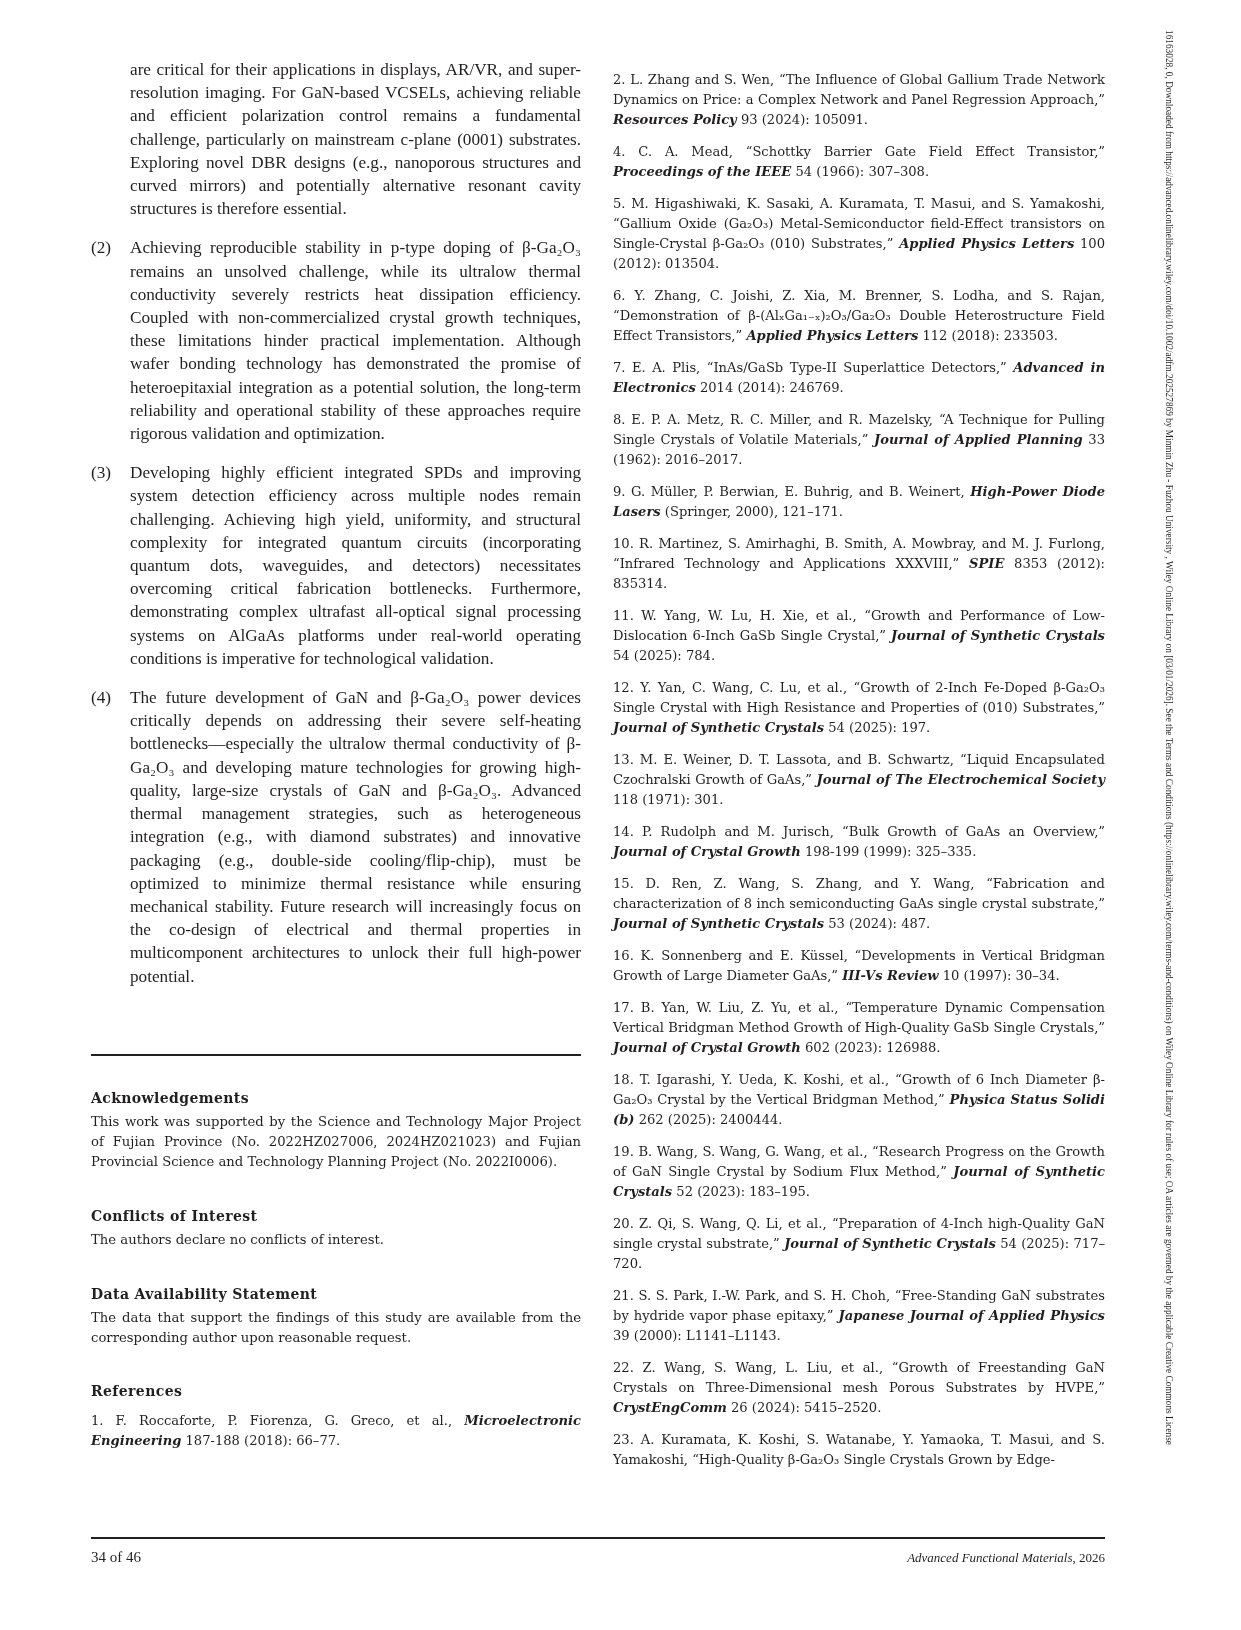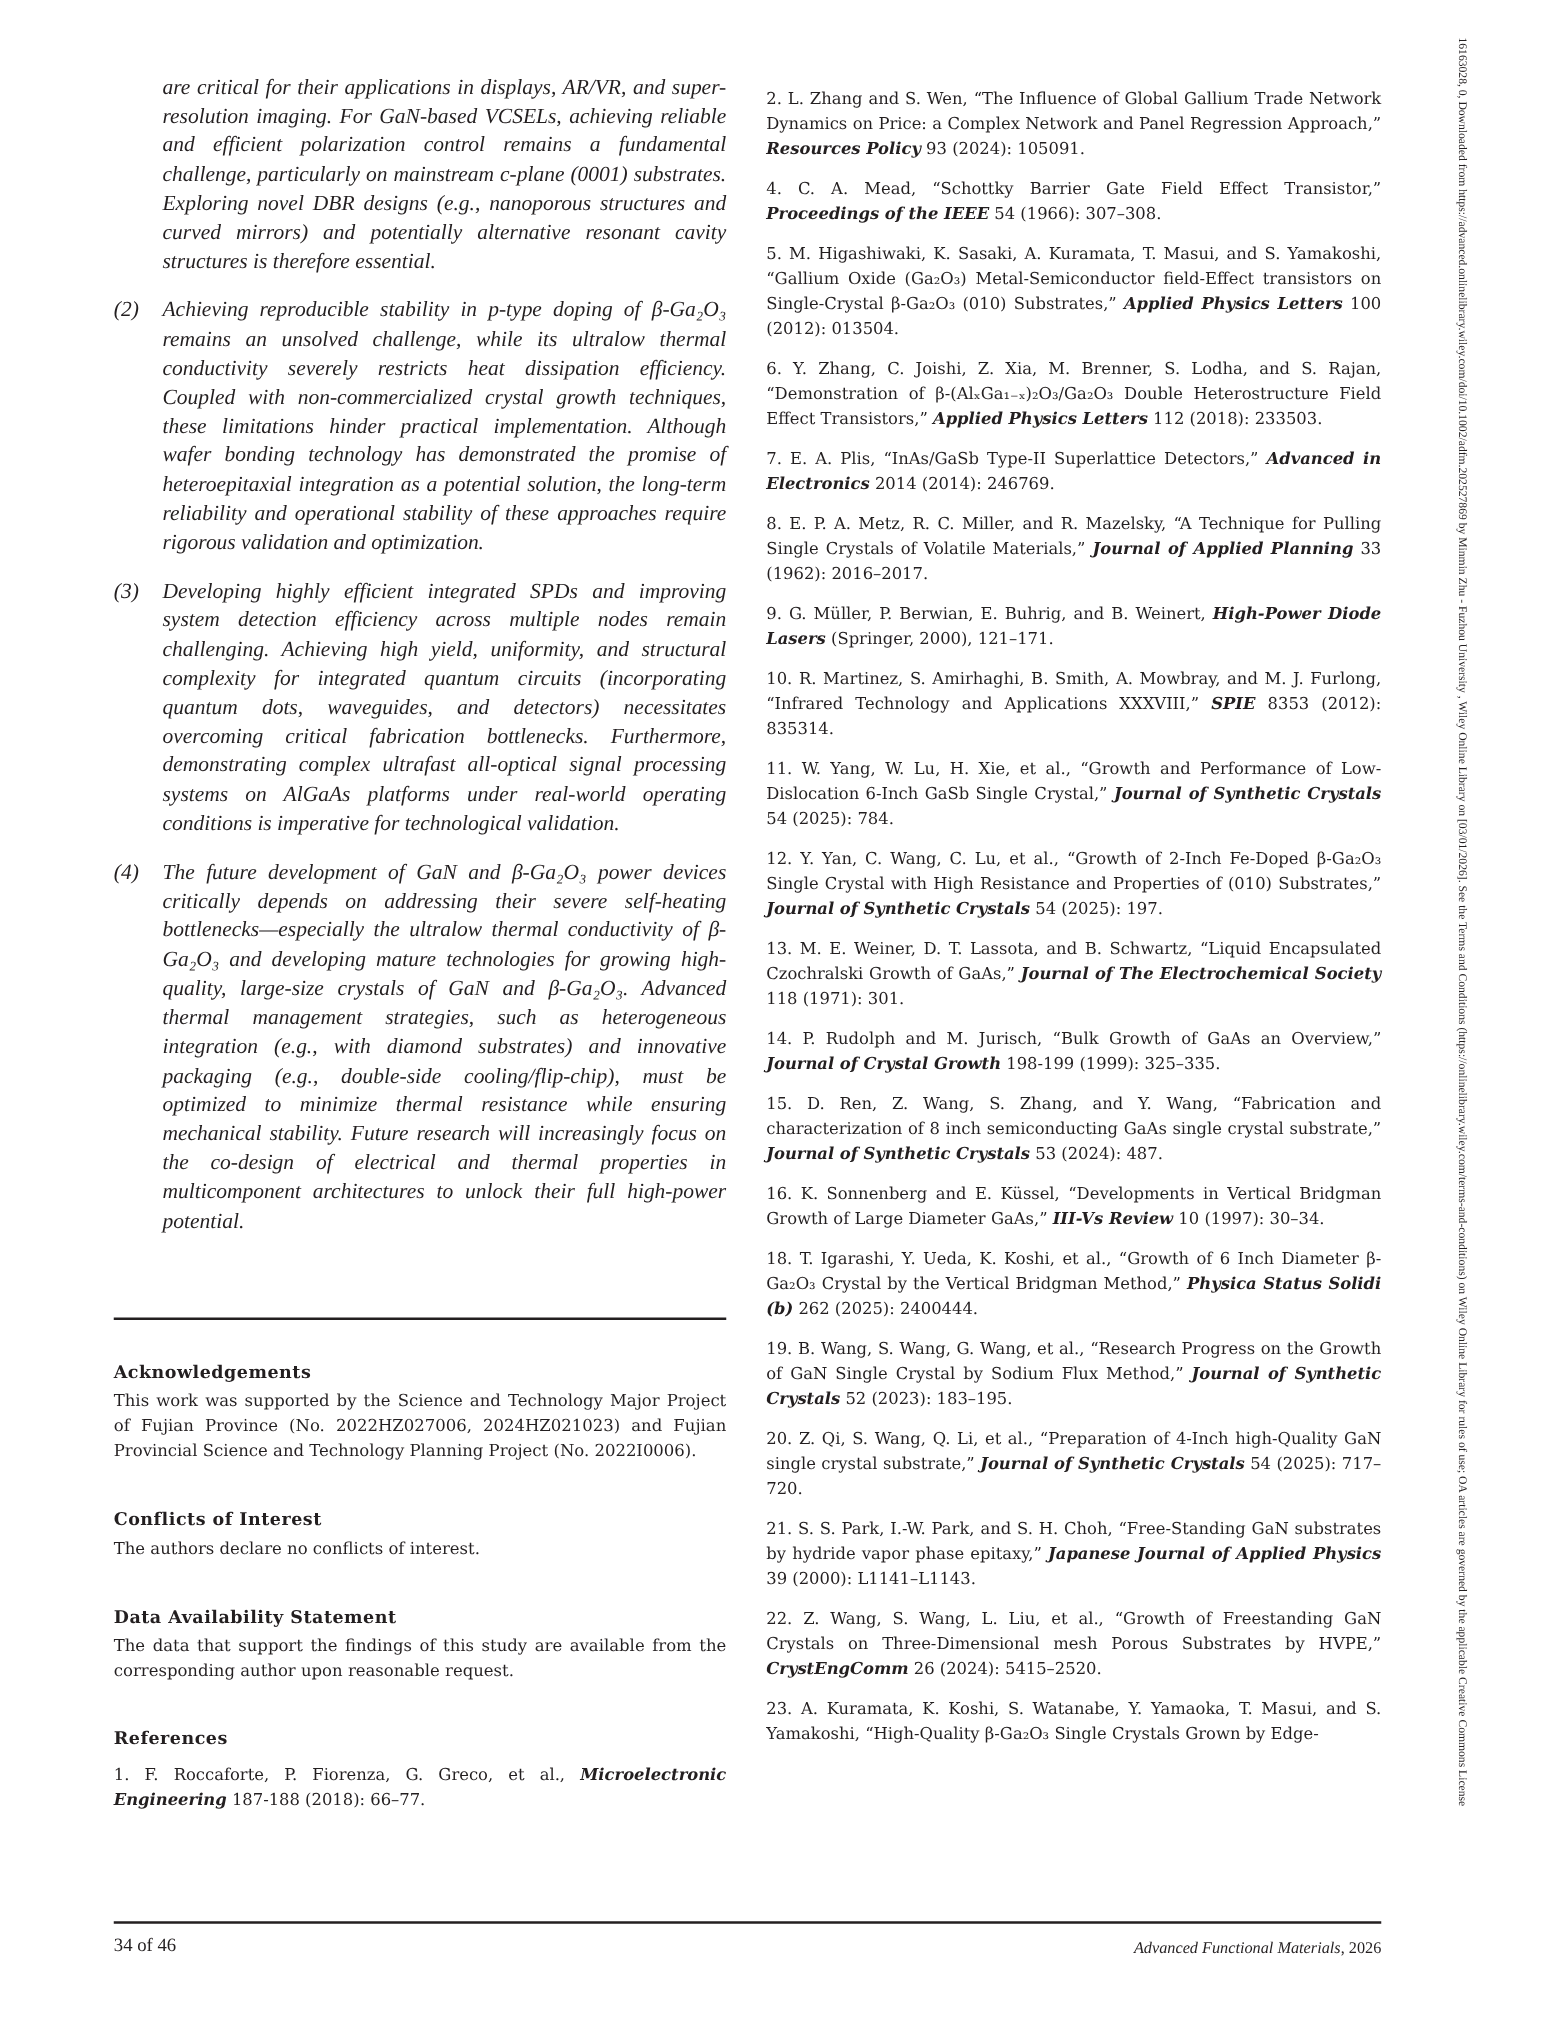--- a/index.html
+++ b/index.html
@@ -2,21 +2,21 @@
 <html><head>
 <meta charset="utf-8">
 <style>
   html, body { margin: 0; padding: 0; background: #ffffff; }
   body {
     width: 1241px; height: 1630px; position: relative; overflow: hidden;
     font-family: "DejaVu Serif", "Liberation Serif", serif;
     color: #231f20;
   }
   .col-left {
-    position: absolute; left: 91px; top: 58px; width: 490px; font-style: italic;
+    position: absolute; left: 91px; top: 58px; width: 490px;
   }
   .col-right {
     position: absolute; left: 613px; top: 58px; width: 492px;
   }
   .body-text {
     font-family: "Liberation Serif", "DejaVu Serif", serif;
     font-size: 17.2px; line-height: 23.2px; text-align: justify;
     hyphens: manual;
   }
   .continued { margin-left: 39px; margin-bottom: 16px; }
@@ -108,20 +108,21 @@
     <div class="ref"><span>7. E. A. Plis, “InAs/GaSb Type-II Superlattice Detectors,” </span><i>Advanced in Electronics</i><span> 2014 (2014): 246769.</span></div>
     <div class="ref"><span>8. E. P. A. Metz, R. C. Miller, and R. Mazelsky, “A Technique for Pulling Single Crystals of Volatile Materials,” </span><i>Journal of Applied Planning</i><span> 33 (1962): 2016–2017.</span></div>
     <div class="ref"><span>9. G. Müller, P. Berwian, E. Buhrig, and B. Weinert, </span><i>High-Power Diode Lasers</i><span> (Springer, 2000), 121–171.</span></div>
     <div class="ref"><span>10. R. Martinez, S. Amirhaghi, B. Smith, A. Mowbray, and M. J. Furlong, “Infrared Technology and Applications XXXVIII,” </span><i>SPIE</i><span> 8353 (2012): 835314.</span></div>
     <div class="ref"><span>11. W. Yang, W. Lu, H. Xie, et al., “Growth and Performance of Low-Dislocation 6-Inch GaSb Single Crystal,” </span><i>Journal of Synthetic Crystals</i><span> 54 (2025): 784.</span></div>
     <div class="ref"><span>12. Y. Yan, C. Wang, C. Lu, et al., “Growth of 2-Inch Fe-Doped β-Ga₂O₃ Single Crystal with High Resistance and Properties of (010) Substrates,” </span><i>Journal of Synthetic Crystals</i><span> 54 (2025): 197.</span></div>
     <div class="ref"><span>13. M. E. Weiner, D. T. Lassota, and B. Schwartz, “Liquid Encapsulated Czochralski Growth of GaAs,” </span><i>Journal of The Electrochemical Society</i><span> 118 (1971): 301.</span></div>
     <div class="ref"><span>14. P. Rudolph and M. Jurisch, “Bulk Growth of GaAs an Overview,” </span><i>Journal of Crystal Growth</i><span> 198-199 (1999): 325–335.</span></div>
     <div class="ref"><span>15. D. Ren, Z. Wang, S. Zhang, and Y. Wang, “Fabrication and characterization of 8 inch semiconducting GaAs single crystal substrate,” </span><i>Journal of Synthetic Crystals</i><span> 53 (2024): 487.</span></div>
     <div class="ref"><span>16. K. Sonnenberg and E. Küssel, “Developments in Vertical Bridgman Growth of Large Diameter GaAs,” </span><i>III-Vs Review</i><span> 10 (1997): 30–34.</span></div>
+    <div class="ref"><span>17. B. Yan, W. Liu, Z. Yu, et al., “Temperature Dynamic Compensation Vertical Bridgman Method Growth of High-Quality GaSb Single Crystals,” </span><i>Journal of Crystal Growth</i><span> 602 (2023): 126988.</span></div>
     <div class="ref"><span>18. T. Igarashi, Y. Ueda, K. Koshi, et al., “Growth of 6 Inch Diameter β-Ga₂O₃ Crystal by the Vertical Bridgman Method,” </span><i>Physica Status Solidi (b)</i><span> 262 (2025): 2400444.</span></div>
     <div class="ref"><span>19. B. Wang, S. Wang, G. Wang, et al., “Research Progress on the Growth of GaN Single Crystal by Sodium Flux Method,” </span><i>Journal of Synthetic Crystals</i><span> 52 (2023): 183–195.</span></div>
     <div class="ref"><span>20. Z. Qi, S. Wang, Q. Li, et al., “Preparation of 4-Inch high-Quality GaN single crystal substrate,” </span><i>Journal of Synthetic Crystals</i><span> 54 (2025): 717–720.</span></div>
     <div class="ref"><span>21. S. S. Park, I.-W. Park, and S. H. Choh, “Free-Standing GaN substrates by hydride vapor phase epitaxy,” </span><i>Japanese Journal of Applied Physics</i><span> 39 (2000): L1141–L1143.</span></div>
     <div class="ref"><span>22. Z. Wang, S. Wang, L. Liu, et al., “Growth of Freestanding GaN Crystals on Three-Dimensional mesh Porous Substrates by HVPE,” </span><i>CrystEngComm</i><span> 26 (2024): 5415–2520.</span></div>
     <div class="ref"><span>23. A. Kuramata, K. Koshi, S. Watanabe, Y. Yamaoka, T. Masui, and S. Yamakoshi, “High-Quality β-Ga₂O₃ Single Crystals Grown by Edge-</span><i></i><span></span></div>
   </div>
 
 <div class="footer-rule"></div>
 <div class="page-num">34 of 46</div>

